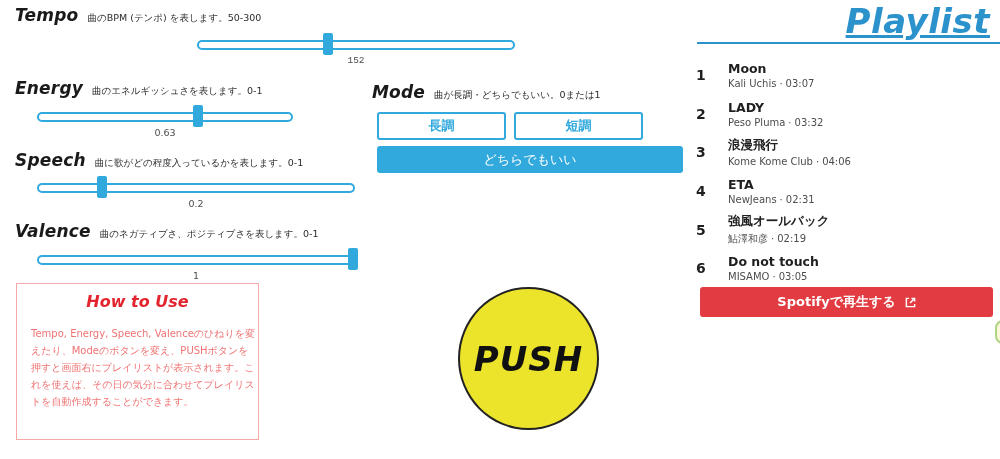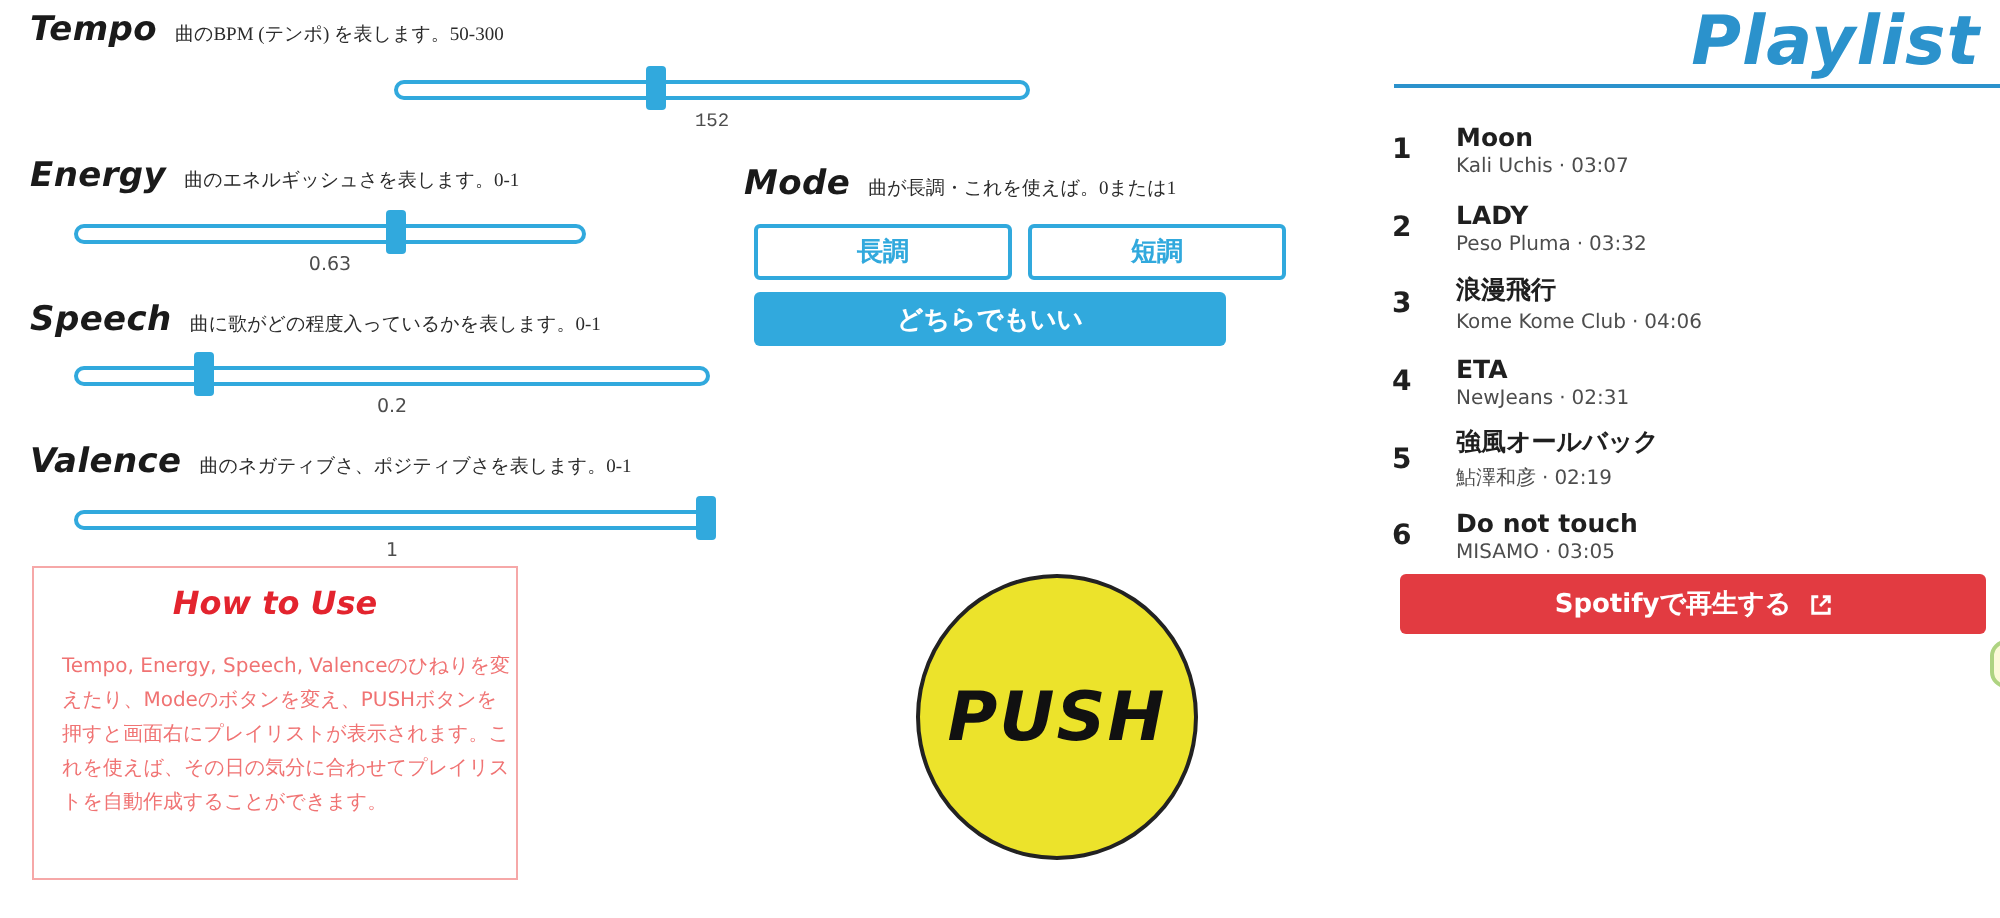--- a/index.html
+++ b/index.html
@@ -14,57 +14,57 @@
     --text-meta:#4d4d4d;
   }
   *{margin:0;padding:0;box-sizing:border-box;}
   html,body{background:#ffffff;}
   body{font-family:"DejaVu Sans","Liberation Sans",sans-serif;color:var(--text-dark);}
   .app{position:relative;width:1000px;height:459px;background:#fff;overflow:hidden;}
 
   
   .param-head{position:absolute;display:flex;align-items:baseline;gap:9px;white-space:nowrap;}
   .param-label{font-size:17px;font-weight:bold;font-style:italic;letter-spacing:.2px;}
-  .param-desc{font-size:9.5px;color:#2b2b2b;font-family:Liberation Serif, serif;}
+  .param-desc{font-size:9.5px;color:#2b2b2b;}
   .h-tempo{left:15px;top:5px;}
   .h-energy{left:15px;top:78px;}
   .h-speech{left:15px;top:150px;}
   .h-valence{left:15px;top:221px;}
   .h-mode{left:372px;top:82px;}
 
   
   .slider{position:absolute;height:10px;border:2px solid var(--accent-blue);border-radius:7px;background:#fff;}
   .s-tempo{left:197px;top:40px;width:318px;font-family:Liberation Mono, monospace;}
   .s-energy{left:37px;top:112px;width:256px;}
   .s-speech{left:37px;top:183px;width:318px;}
   .s-valence{left:37px;top:255px;width:318px;}
   .slider .thumb{position:absolute;top:-9px;width:10px;height:22px;background:var(--accent-blue);border-radius:2px;cursor:pointer;}
   .slider .value{position:absolute;left:0;top:13px;width:100%;text-align:center;font-size:9.5px;color:var(--text-meta);}
 
   
   .mode-row{position:absolute;left:377px;top:112px;width:266px;display:flex;justify-content:space-between;}
   .mode-btn{width:129px;height:28px;background:#fff;border:2px solid var(--accent-blue);border-radius:3px;
     color:var(--accent-blue);font-weight:bold;font-size:13px;display:flex;align-items:center;justify-content:center;cursor:pointer;
     font-family:Liberation Sans, sans-serif;}
-  .mode-any{position:absolute;left:377px;top:146px;width:236px;height:27px;background:var(--accent-blue);border:none;border-radius:3px;
-    color:#fff;font-weight:bold;font-size:13px;display:flex;align-items:center;justify-content:center;cursor:pointer;font-family:inherit;}
+  .mode-any{position:absolute;left:377px;top:146px;width:306px;height:27px;background:var(--accent-blue);border:none;border-radius:3px;
+    color:#fff;font-weight:normal;font-size:13px;display:flex;align-items:center;justify-content:center;cursor:pointer;font-family:inherit;}
 
   
   .howto{position:absolute;left:16px;top:283px;width:243px;height:157px;border:1px solid var(--howto-border);background:#fff;}
   .howto-title{margin-top:8px;text-align:center;font-size:16px;font-weight:bold;font-style:italic;color:var(--howto-red);}
   .howto-body{margin:14px 2px 0 14px;font-size:10px;line-height:17px;color:var(--howto-body-red);}
 
   
   .push{position:absolute;left:458px;top:287px;width:141px;height:143px;border-radius:50%;
     background:var(--push-yellow);border:2px solid #222;display:flex;align-items:center;justify-content:center;cursor:pointer;font-family:inherit;}
   .push span{font-size:34px;font-weight:bold;font-style:italic;color:#111;letter-spacing:1px;}
 
   
   .pl-title{position:absolute;left:700px;top:1px;width:290px;text-align:right;
-    font-size:34px;font-weight:bold;font-style:italic;color:var(--playlist-blue);letter-spacing:.5px;}
+    font-size:34px;font-weight:bold;font-style:italic;color:var(--playlist-blue);letter-spacing:.5px;text-decoration:underline;}
   .pl-rule{position:absolute;left:697px;top:42px;width:303px;border-top:2px solid var(--playlist-blue);}
   .pl-list{position:absolute;left:696px;top:56px;width:300px;list-style:none;}
   .pl-item{display:flex;align-items:center;height:38.6px;}
   .pl-num{width:32px;font-size:14px;font-weight:bold;color:#1f1f1f;}
   .pl-text{display:flex;flex-direction:column;gap:2px;}
   .pl-song{font-size:12.5px;font-weight:bold;color:#1f1f1f;}
   .pl-meta{font-size:10px;color:var(--text-meta);}
   .pl-meta .sep{margin:0 3px;}
 
   .spotify-btn{position:absolute;left:700px;top:287px;width:293px;height:30px;background:var(--spotify-red);
@@ -112,21 +112,21 @@
     <span class="param-label">Valence</span>
     <span class="param-desc">曲のネガティブさ、ポジティブさを表します。0-1</span>
   </div>
   <div class="slider s-valence">
     <div class="thumb" style="left: calc(100% - 5px);"></div>
     <div class="value">1</div>
   </div>
 
   <div class="param-head h-mode">
     <span class="param-label">Mode</span>
-    <span class="param-desc">曲が長調・これを使えば。0または1</span>
+    <span class="param-desc">曲が長調・どちらでもいい。0または1</span>
   </div>
   <div class="mode-row">
     <button class="mode-btn">長調</button>
     <button class="mode-btn">短調</button>
   </div>
   <button class="mode-any">どちらでもいい</button>
 
   <div class="howto">
     <div class="howto-title">How to Use</div>
     <p class="howto-body">Tempo, Energy, Speech, Valenceのひねりを変えたり、Modeのボタンを変え、PUSHボタンを押すと画面右にプレイリストが表示されます。これを使えば、その日の気分に合わせてプレイリストを自動作成することができます。</p>

